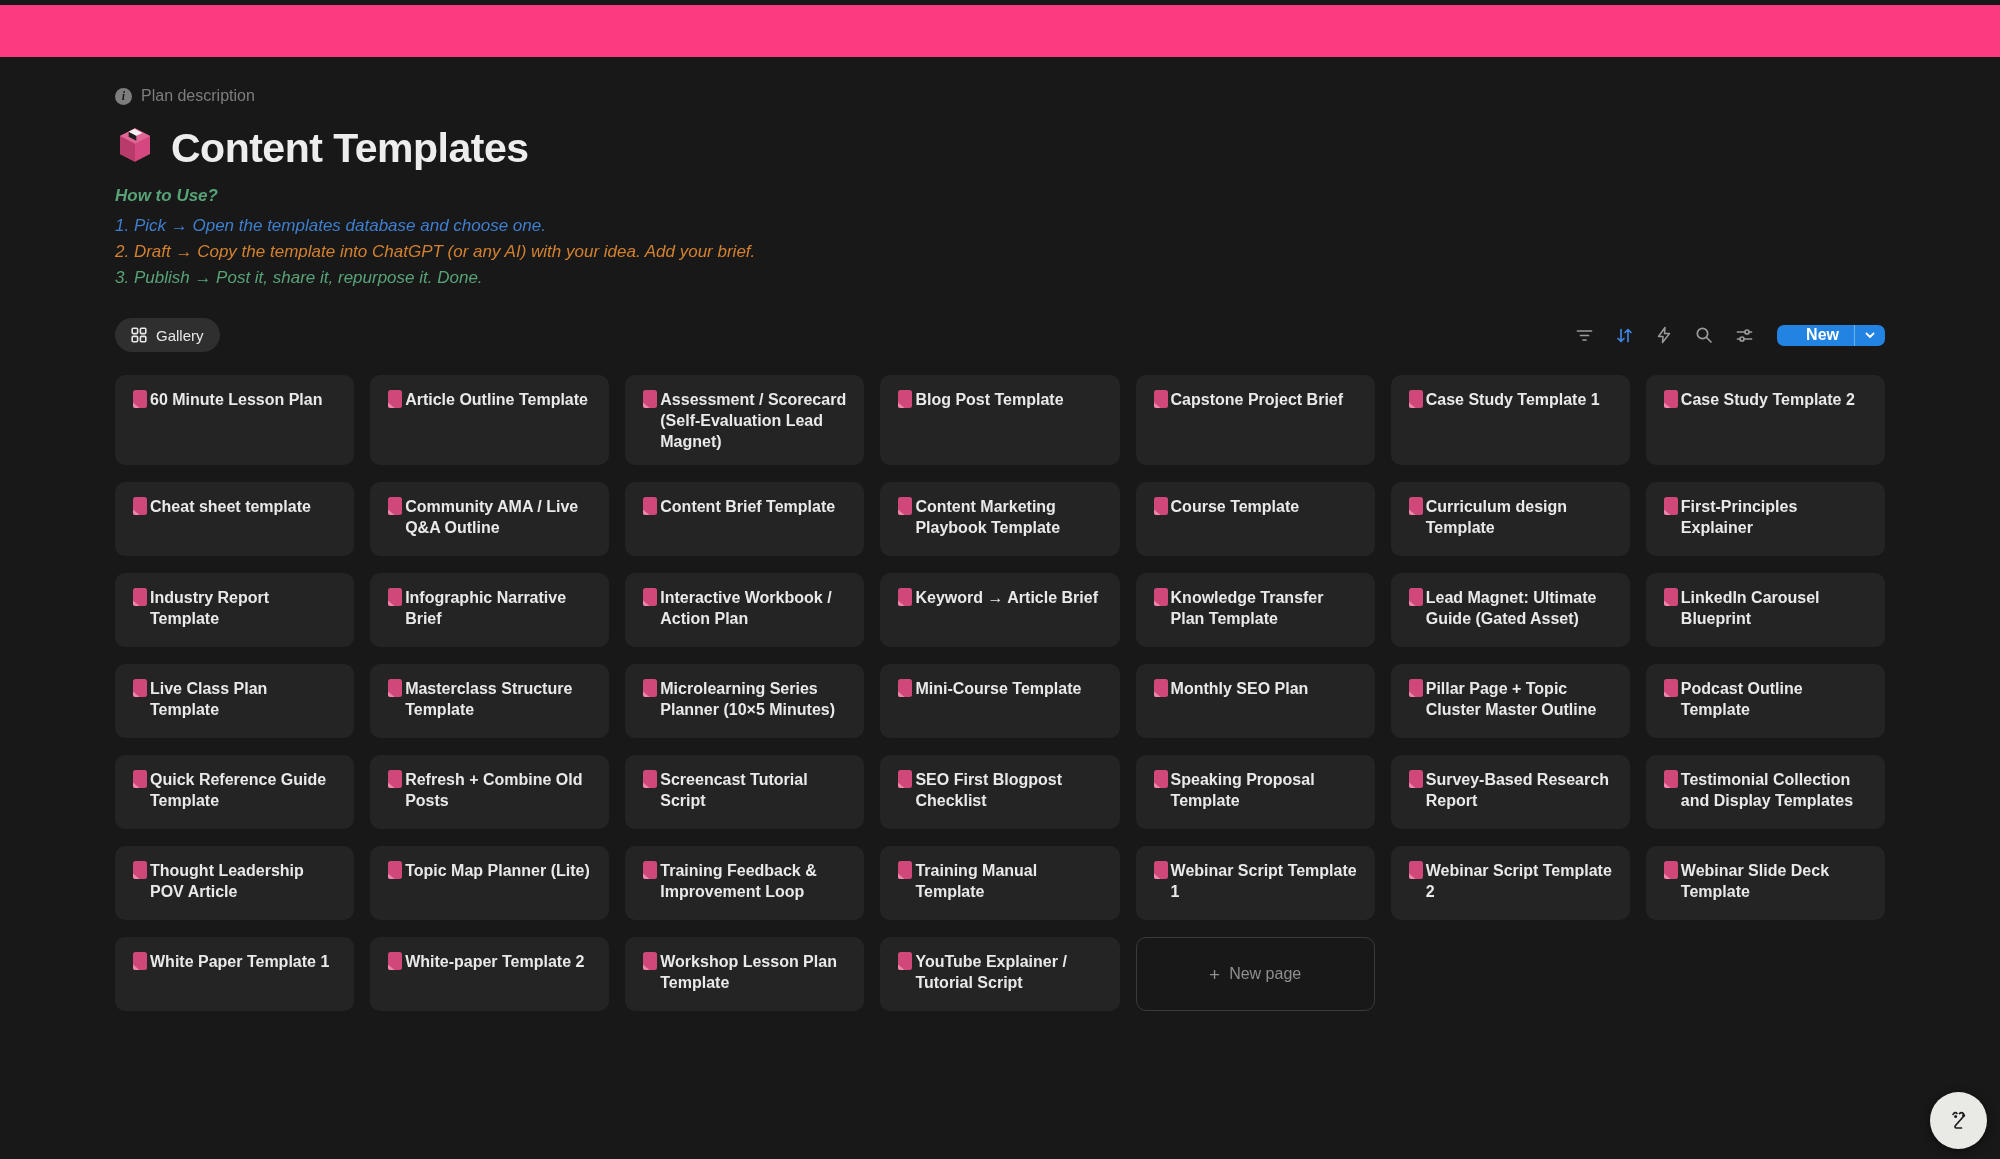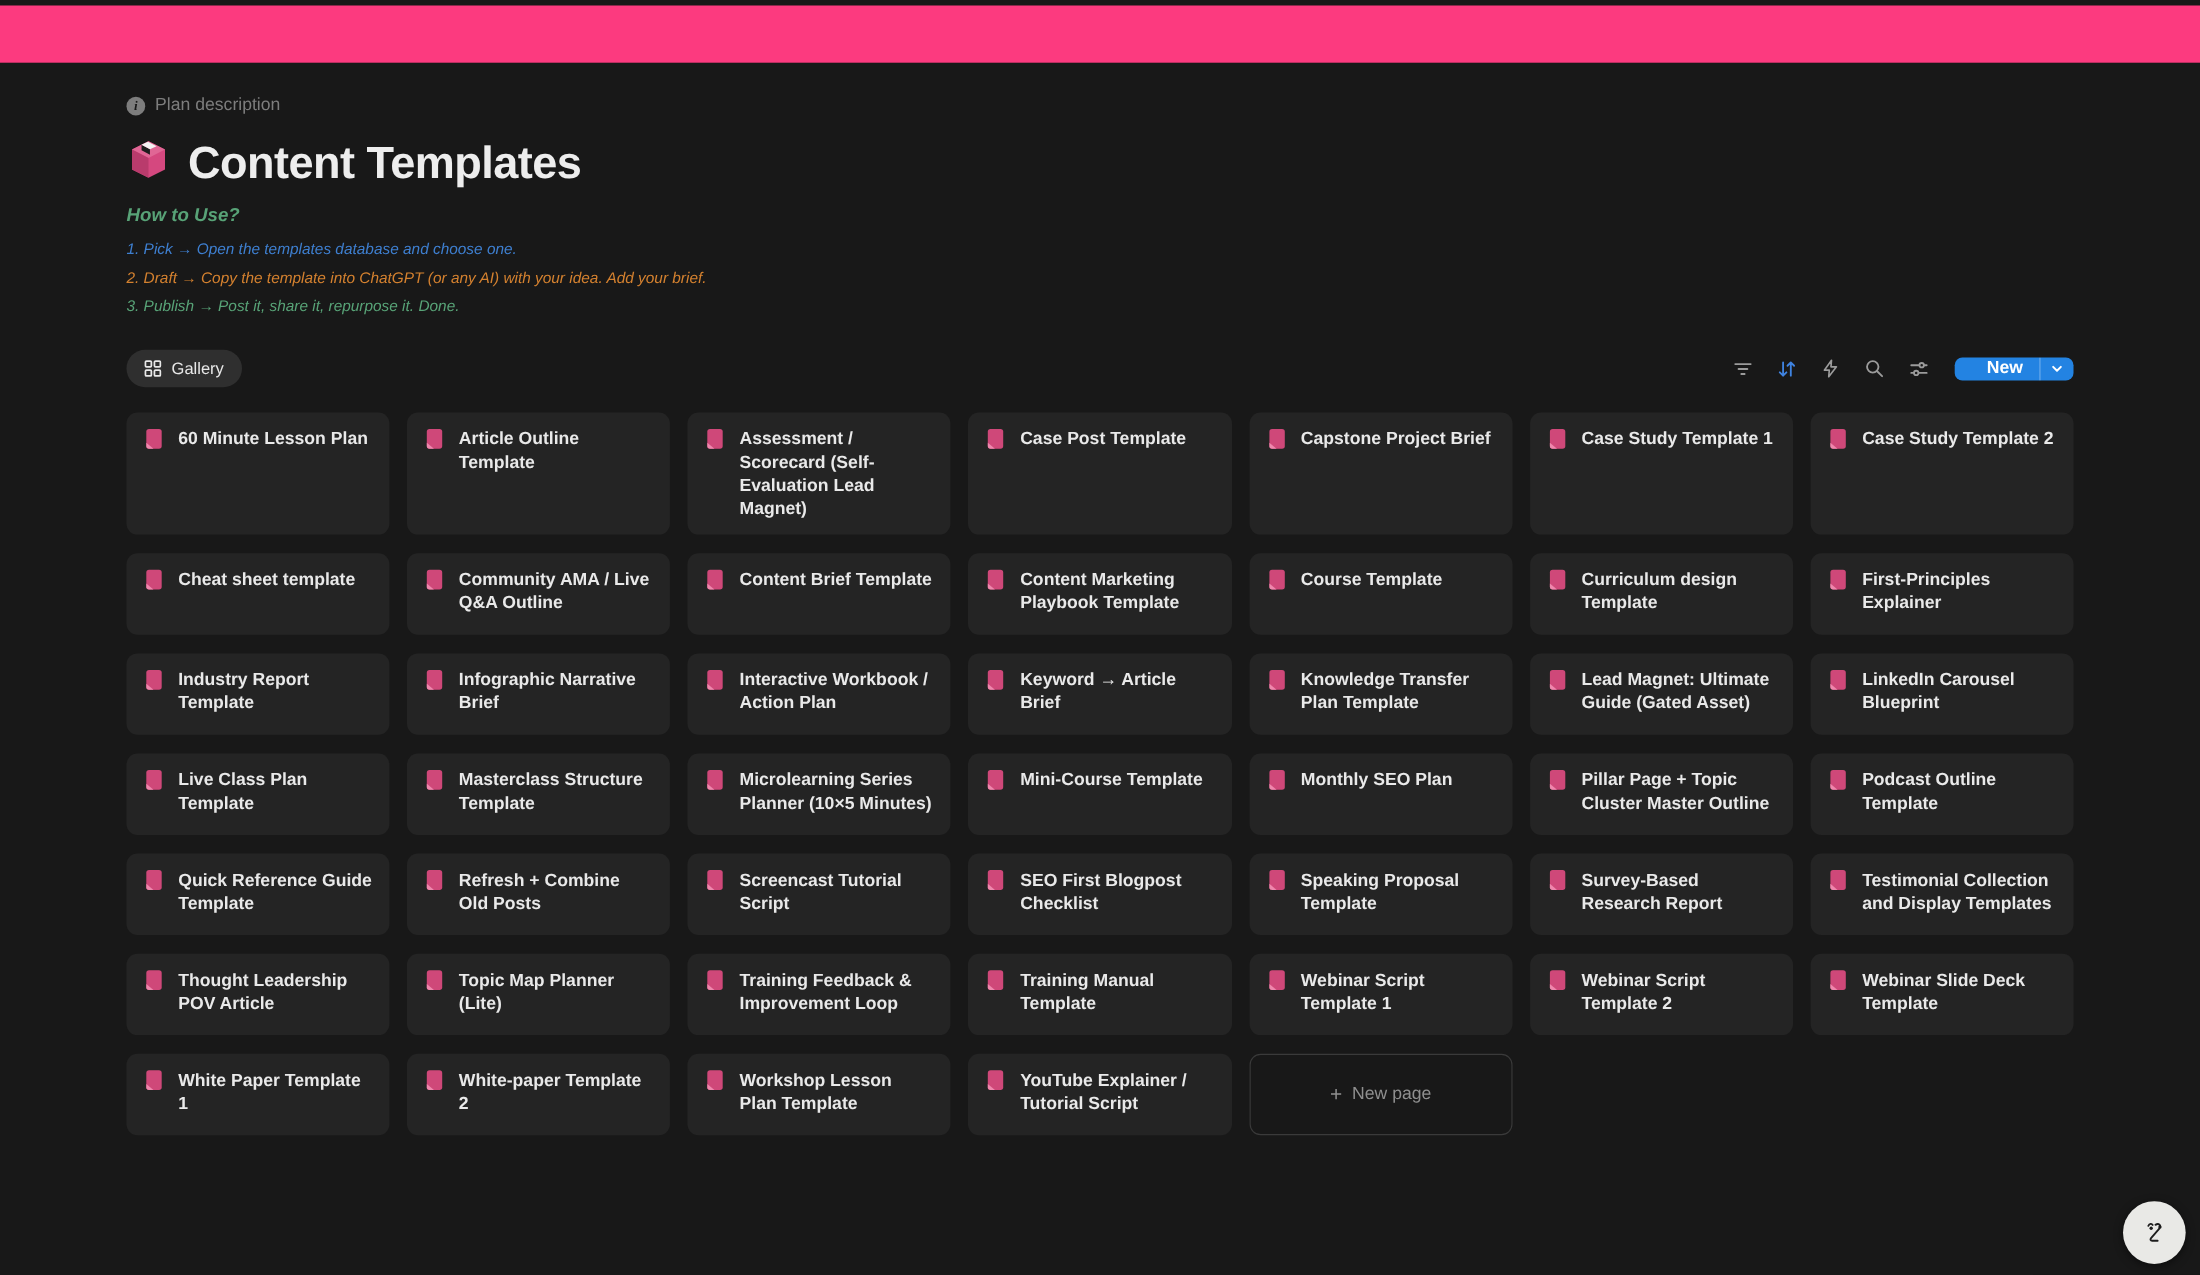--- a/index.html
+++ b/index.html
@@ -18,36 +18,36 @@
   .hide-desc { display:flex; align-items:center; gap:9px; color:#7d7d7d; font-size:16px; width:max-content; cursor:pointer; }
   .info-circle { width:17px; height:17px; border-radius:50%; background:#7d7d7d; color:#181818; font-size:12px; font-weight:bold; display:flex; align-items:center; justify-content:center; font-family:"Liberation Serif",serif; font-style:italic; }
 
   
   .title-row { display:flex; align-items:flex-start; gap:16px; margin-top:20px; }
   .title { font-size:41px; font-weight:bold; letter-spacing:-0.5px; color:#ededed; }
 
   
   .how-to { margin-top:14px; font-style:italic; }
   .how-to-heading { font-size:17px; font-weight:bold; margin-bottom:7px; }
-  .step { font-size:14px; line-height:26px; }
+  .step { font-size:17px; line-height:26px; }
 
   
   .view-bar { display:flex; align-items:center; justify-content:space-between; margin-top:27px; }
   .view-tab { display:flex; align-items:center; gap:9px; background:#2f2f2f; border-radius:17px; height:34px; padding:0 16px; cursor:pointer; }
   .view-tab-label { font-size:15px; font-weight:500; color:#e8e8e8; }
   .toolbar { display:flex; align-items:center; gap:10px; }
   .tool-btn { width:30px; height:30px; display:flex; align-items:center; justify-content:center; border-radius:5px; cursor:pointer; }
   .new-btn { display:flex; align-items:stretch; height:21px; border-radius:7px; overflow:hidden; margin-left:8px; cursor:pointer;padding-left:14px; }
   .new-btn-main { display:flex; align-items:center; padding:0 15px; font-size:16px; font-weight:600; color:#fff; }
   .new-btn-divider { width:1px; background:rgba(255,255,255,0.35); }
   .new-btn-caret { display:flex; align-items:center; justify-content:center; width:30px; }
 
   
   .grid { display:grid; grid-template-columns:repeat(7,1fr); gap:17px 16px; margin-top:23px; }
-  .card { background:#242424; border-radius:10px; padding:13px 16px; min-height:74px; display:flex; gap:13px; align-items:flex-start; cursor:pointer; }
+  .card { background:#242424; border-radius:10px; padding:13px 16px; min-height:74px; display:flex; gap:1px; align-items:flex-start; cursor:pointer; }
   .card-title { font-size:16px; line-height:21px; font-weight:600; color:#e9e9e9; padding-top:1px; }
   .page-icon { flex:0 0 auto; margin-top:1px; }
   .new-page-card { border:1px solid #3a3a3a; background:transparent; border-radius:10px; display:flex; align-items:center; justify-content:center; gap:9px; color:#8f8f8f; font-size:16px; min-height:74px; cursor:pointer; }
   .plus-glyph { font-size:19px; line-height:1; color:#8f8f8f; }
 
   
   .fab { position:absolute; right:13px; bottom:10px; width:57px; height:57px; border-radius:50%; background:#e9e9e6; display:flex; align-items:center; justify-content:center; box-shadow:0 2px 8px rgba(0,0,0,0.5); cursor:pointer; }
 </style>
 </head>
 <body>
@@ -173,21 +173,21 @@
           </span>
           <span class="card-title">Assessment / Scorecard (Self-Evaluation Lead Magnet)</span>
         </div>
         <div class="card">
           <span class="page-icon">
             <svg width="18" height="20" viewBox="0 0 18 20">
               <rect x="2" y="1" width="14" height="18" rx="2.5" fill="#cf4879"></rect>
               <path d="M2 13.5 L8.5 19 H4.5 A2.5 2.5 0 0 1 2 16.5 Z" fill="#ef87ad"></path>
             </svg>
           </span>
-          <span class="card-title">Case Post Template</span>
+          <span class="card-title">Blog Post Template</span>
         </div>
         <div class="card">
           <span class="page-icon">
             <svg width="18" height="20" viewBox="0 0 18 20">
               <rect x="2" y="1" width="14" height="18" rx="2.5" fill="#cf4879"></rect>
               <path d="M2 13.5 L8.5 19 H4.5 A2.5 2.5 0 0 1 2 16.5 Z" fill="#ef87ad"></path>
             </svg>
           </span>
           <span class="card-title">Capstone Project Brief</span>
         </div>

